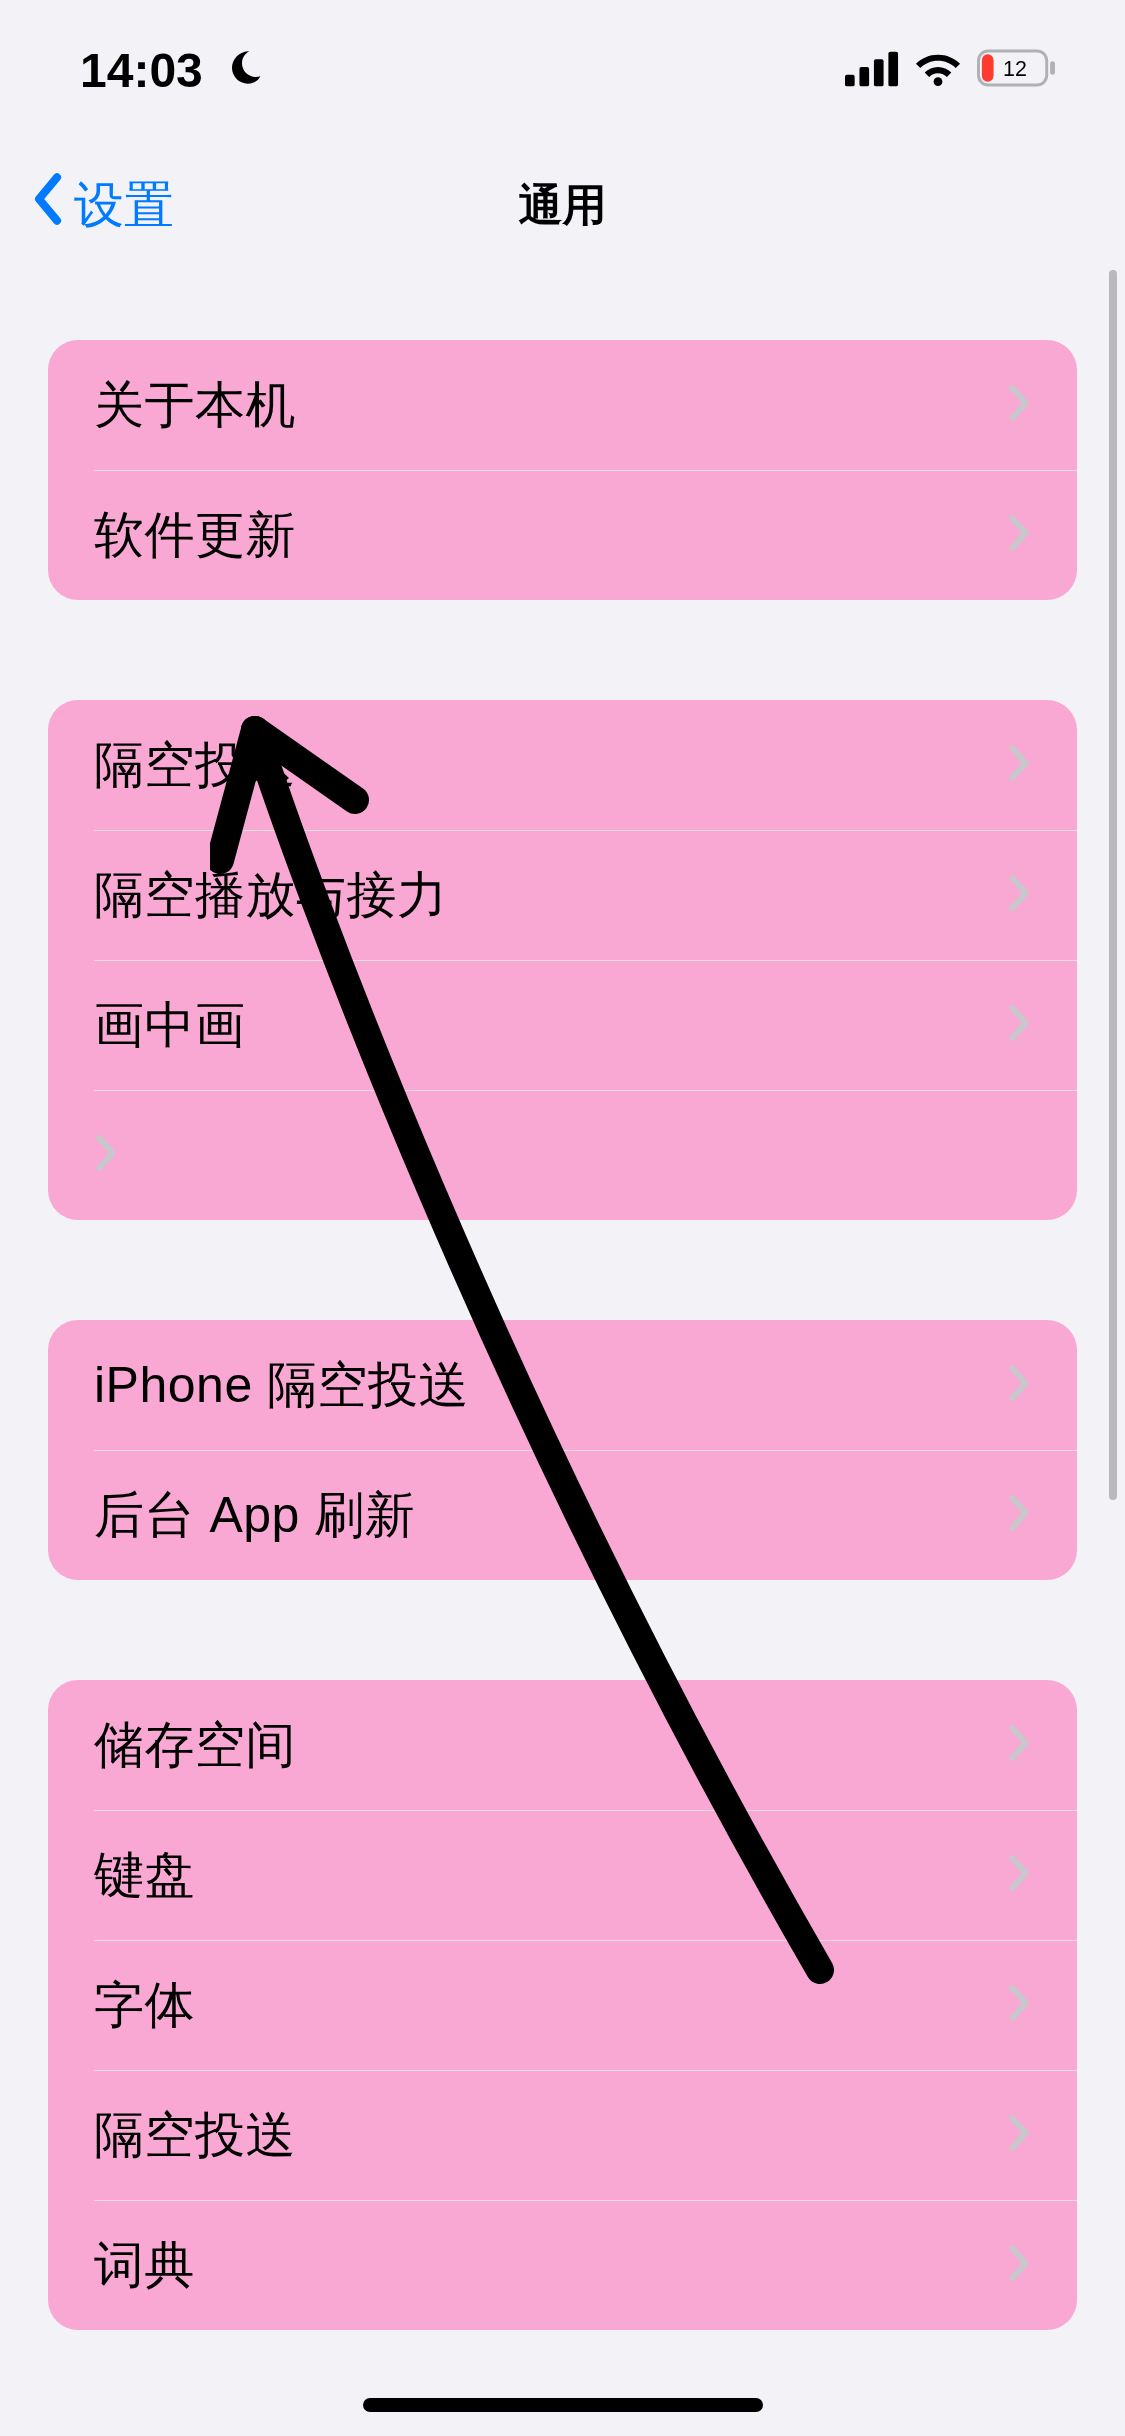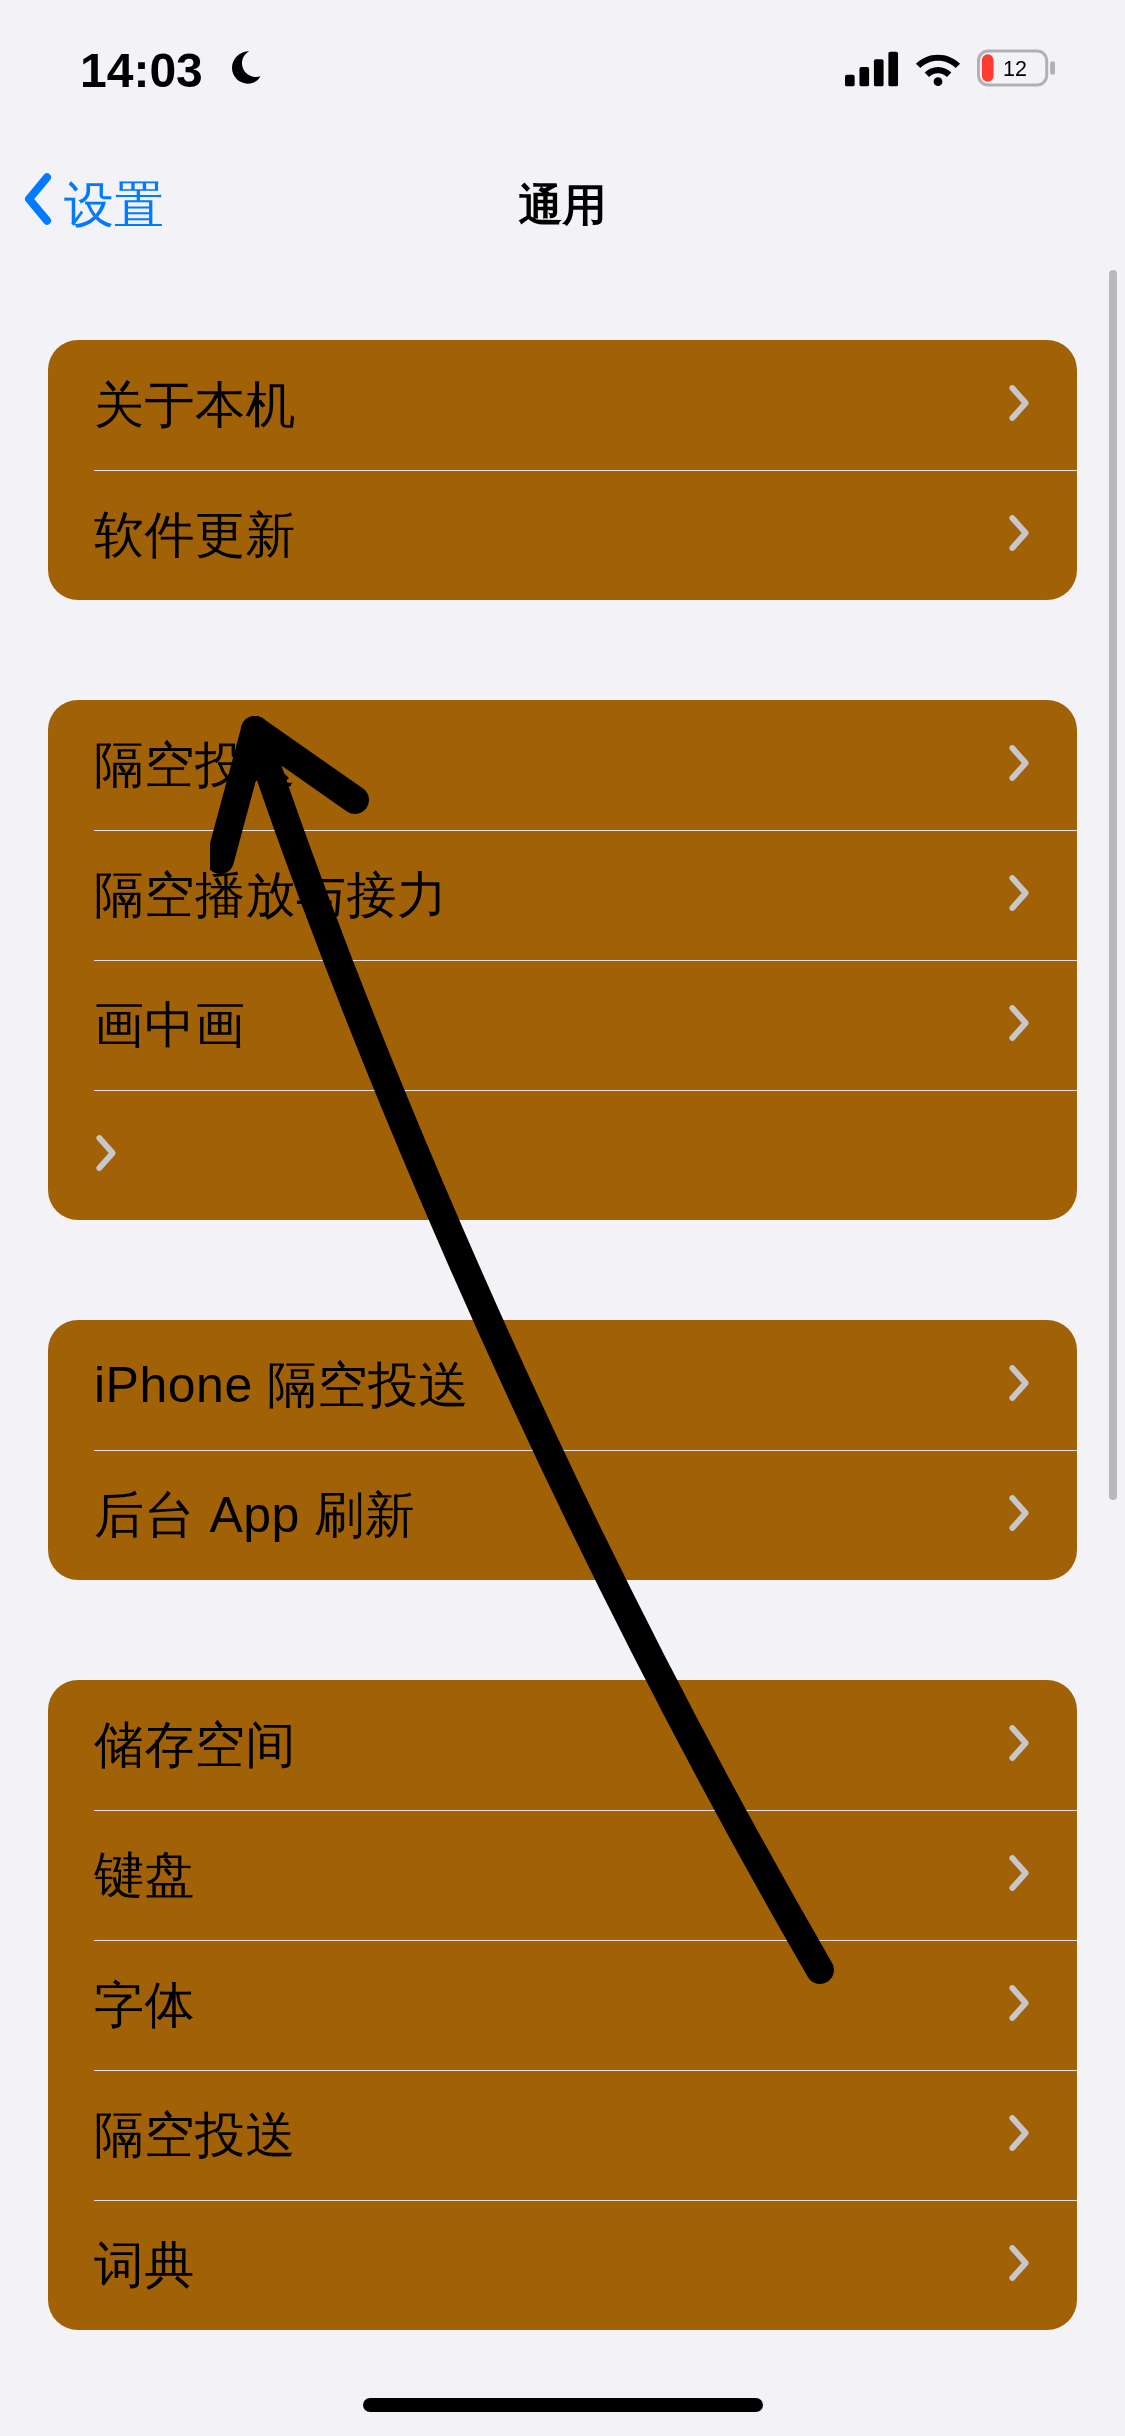--- a/index.html
+++ b/index.html
@@ -36,21 +36,21 @@
   .signal-icon svg { width: 54px; height: 36px; }
   .wifi-icon svg { width: 50px; height: 38px; }
   .battery-icon svg { width: 78px; height: 38px; }
 
   
   .nav-header {
     height: 130px;
     display: flex;
     align-items: center;
     position: relative;
-    padding: 0 20px;
+    padding: 0 30px;
   }
   .back-button {
     display: flex;
     align-items: center;
     gap: 8px;
     color: #007aff;
     font-size: 50px;
     font-weight: 400;
     cursor: pointer;
     z-index: 2;
@@ -62,21 +62,21 @@
     text-align: center;
     font-size: 44px;
     font-weight: 600;
   }
 
   
   .content {
     padding: 0 48px;
   }
   .group {
-    background: #a16207;
+    background: #f9a8d4;
     border-radius: 30px;
     overflow: hidden;
   }
   .group + .group { margin-top: 100px; }
   .group:first-child { margin-top: 70px; }
 
   .row {
     display: flex;
     align-items: center;
     justify-content: space-between;

